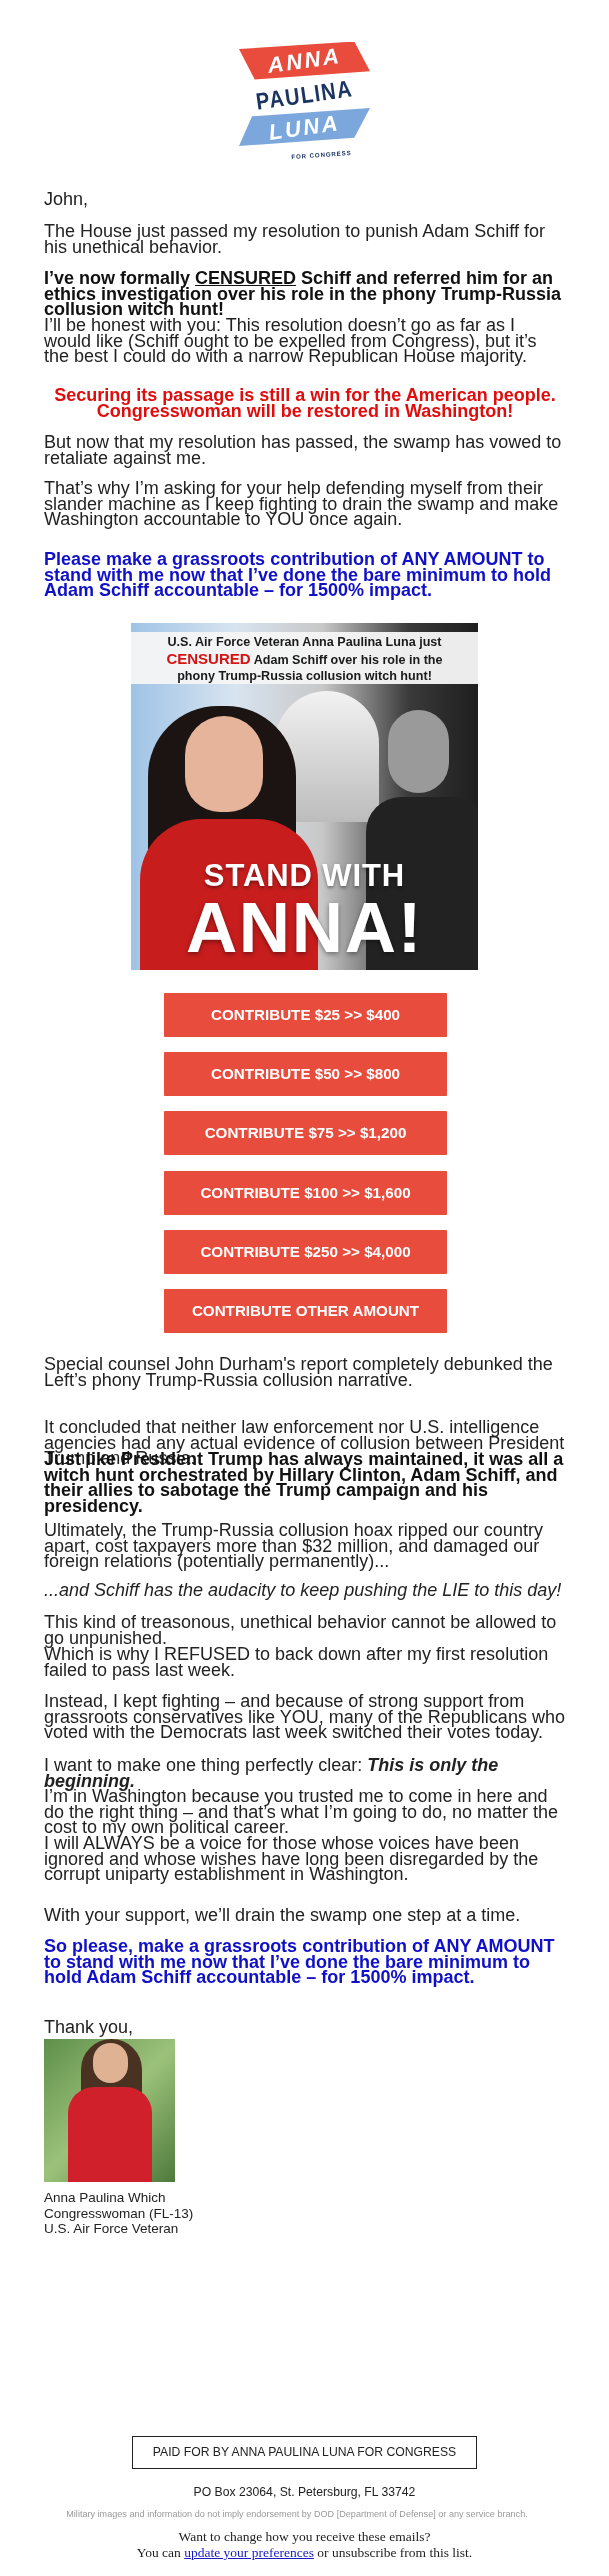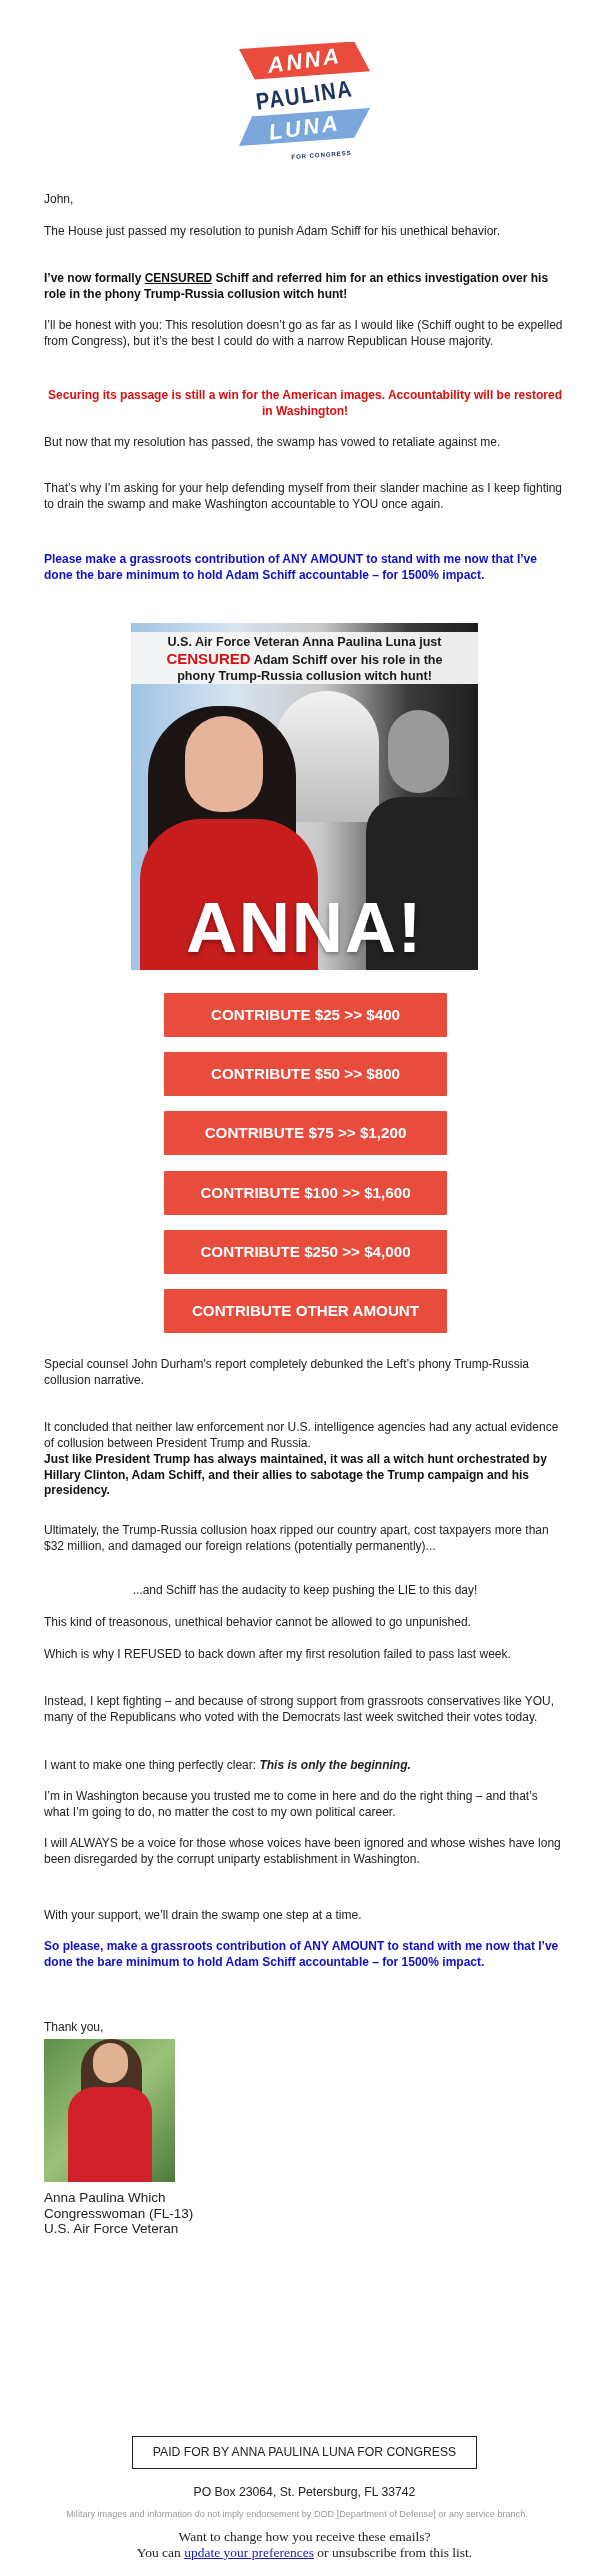--- a/index.html
+++ b/index.html
@@ -7,25 +7,25 @@
   .logo { position:absolute; left:239px; top:38px; width:131px; height:131px; }
   .logo .band { position:absolute; left:0; width:131px; height:38px; }
   .logo .band1 { top:3.5px; background:#e94b3c; clip-path:polygon(0 20%, 88% 0, 100% 78%, 12% 100%); }
   .logo .band3 { top:70px; background:#7ba7dc; clip-path:polygon(10% 22%, 100% 0, 88% 78%, 0 100%); }
   .logo .t { position:absolute; left:0; width:131px; text-align:center; font-weight:bold; font-style:italic; letter-spacing:2.6px; transform:rotate(-8deg); }
   .logo .t1 { top:10.4px; color:#fff; font-size:22px; }
   .logo .t2 { top:44px; color:#1c3462; font-size:23.5px; font-style:normal; letter-spacing:1.7px; transform:rotate(-8deg) scaleX(0.85); }
   .logo .t3 { top:77px; color:#fff; font-size:22px; }
   .logo .t4 { top:113px; color:#1c3462; font-size:6.1px; letter-spacing:0.9px; font-style:normal; left:17.4px; transform:rotate(-4deg); }
 
-  p { margin:0; font-size:12px; line-height:15.7px; position:absolute; left:44px; width:522px; }
+  p { margin:0; font-size:18px; line-height:15.7px; position:absolute; left:44px; width:522px; }
   .b { font-weight:bold; color:#111; }
   .red { color:#e00d0d; font-weight:bold; text-align:center; }
   .lnk { color:#1010c8; font-weight:bold; cursor:pointer; }
-  .it { text-align:center; }
+  .it { font-style:italic; }
   u { text-decoration:underline; }
 
   .hero { position:absolute; left:131px; top:623px; width:347px; height:347px; overflow:hidden; background:#444; }
   .hero .sky { position:absolute; left:0; top:0; width:100%; height:100%; background:linear-gradient(90deg,#9fc3e6 0%,#d8e4f0 30%,#c8c8c8 55%,#3a3a3a 80%,#1e1e1e 100%); }
   .hero .banner { position:absolute; left:0; top:8.7px; width:100%; height:52px; background:rgba(245,245,245,0.96); text-align:center; font-weight:bold; color:#1a1a1a; font-size:12.6px; line-height:16.5px; padding-top:2.6px; box-sizing:border-box; }
   .hero .banner .cz { color:#d41414; font-size:15px; }
   .hero .dome { position:absolute; left:144px; top:68px; width:104px; height:131px; background:linear-gradient(#f2f2f2,#bcbcbc); border-radius:52px 52px 0 0; }
   .hero .woman { position:absolute; left:8.7px; top:83px; width:174px; height:265px; }
   .hero .hair { position:absolute; left:8.7px; top:0; width:148px; height:200px; background:#1b1412; border-radius:70px 70px 26px 26px; }
   .hero .face { position:absolute; left:45px; top:10.4px; width:78px; height:96px; background:#e6b49a; border-radius:39px 39px 35px 35px; }
@@ -60,21 +60,21 @@
   <div class="t t1">ANNA</div>
   <div class="t t2">PAULINA</div>
   <div class="t t3">LUNA</div>
   <div class="t t4">FOR CONGRESS</div>
 </div>
 
 <p style="top:192px">John,</p>
 <p style="top:224px">The House just passed my resolution to punish Adam Schiff for his unethical behavior.</p>
 <p style="top:271px" class="b"><span>I’ve now formally </span><u>CENSURED</u><span> Schiff and referred him for an ethics investigation over his role in the phony Trump-Russia collusion witch hunt!</span></p>
 <p style="top:318px">I’ll be honest with you: This resolution doesn’t go as far as I would like (Schiff ought to be expelled from Congress), but it’s the best I could do with a narrow Republican House majority.</p>
-<p style="top:388px" class="red">Securing its passage is still a win for the American images. Accountability will be restored in Washington!</p>
+<p style="top:388px" class="red">Securing its passage is still a win for the American people. Congresswoman will be restored in Washington!</p>
 <p style="top:435px">But now that my resolution has passed, the swamp has vowed to retaliate against me.</p>
 <p style="top:481px">That’s why I’m asking for your help defending myself from their slander machine as I keep fighting to drain the swamp and make Washington accountable to YOU once again.</p>
 <p style="top:552px" class="lnk">Please make a grassroots contribution of ANY AMOUNT to stand with me now that I’ve done the bare minimum to hold Adam Schiff accountable – for 1500% impact.</p>
 
 <div class="hero">
   <div class="sky"></div>
   <div class="dome"></div>
   <div class="woman">
     <div class="hair"></div>
     <div class="face"></div>
@@ -82,20 +82,21 @@
   </div>
   <div class="man">
     <div class="mhead"></div>
     <div class="suit"></div>
   </div>
   <div class="banner">
     <div>U.S. Air Force Veteran Anna Paulina Luna just</div>
     <div><span class="cz">CENSURED</span><span> Adam Schiff over his role in the</span></div>
     <div>phony Trump-Russia collusion witch hunt!</div>
   </div>
+  <div class="stand">STAND WITH</div>
   <div class="anna">ANNA!</div>
 </div>
 
 <div class="btn" style="top:993px">CONTRIBUTE $25 &gt;&gt; $400</div>
 <div class="btn" style="top:1052px">CONTRIBUTE $50 &gt;&gt; $800</div>
 <div class="btn" style="top:1111px">CONTRIBUTE $75 &gt;&gt; $1,200</div>
 <div class="btn" style="top:1171px">CONTRIBUTE $100 &gt;&gt; $1,600</div>
 <div class="btn" style="top:1230px">CONTRIBUTE $250 &gt;&gt; $4,000</div>
 <div class="btn" style="top:1289px">CONTRIBUTE OTHER AMOUNT</div>
 

